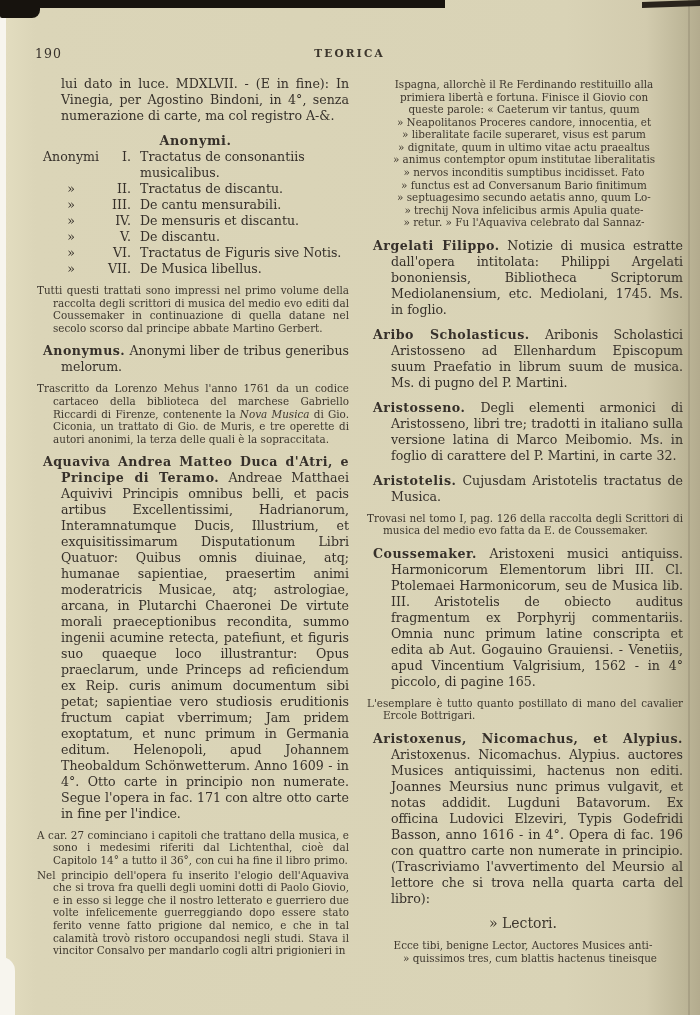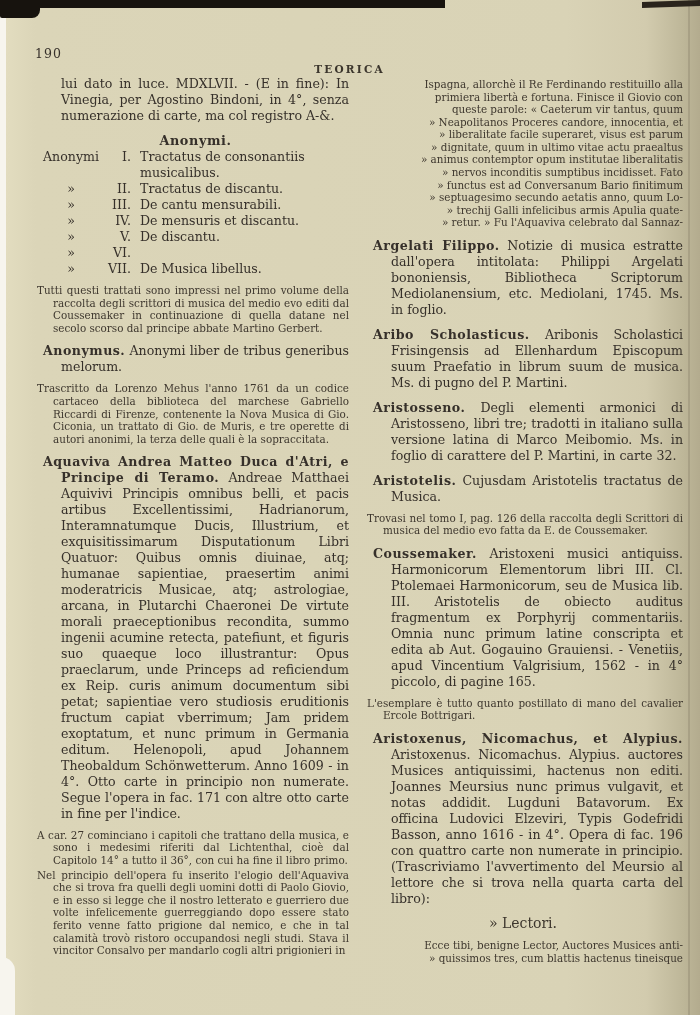--- a/index.html
+++ b/index.html
@@ -23,38 +23,38 @@
   .edge-top-right{position:absolute;right:0;top:0;width:58px;height:6px;background:#2a241c;transform:skewY(-2deg);transform-origin:right top;z-index:5;}
   .edge-left-white{position:absolute;left:0;top:0;width:6px;height:100%;background:#f7f5ee;z-index:4;}
   .edge-bottom-left{position:absolute;left:0;bottom:0;width:15px;height:58px;background:#f7f5ee;z-index:4;border-radius:0 14px 0 0;}
 
   .content{
     position:absolute;left:33px;top:44px;width:650px;
     color:#36302a;
   }
   .pagehead{position:relative;height:22px;}
   .pageno{position:absolute;left:2px;top:2px;font-size:12.5px;letter-spacing:1px;}
-  .runhead{position:absolute;left:50%;transform:translateX(-62%);top:19px;font-size:10.5px;letter-spacing:2.2px;font-weight:bold;color:#3b352c;}
+  .runhead{position:absolute;left:50%;transform:translateX(-62%);top:3px;font-size:10.5px;letter-spacing:2.2px;font-weight:bold;color:#3b352c;}
 
   .cols{display:flex;gap:14px;margin-top:10px;}
   .col{width:316px;font-size:12.6px;line-height:1.27;text-align:justify;}
   .col.right{width:320px;}
 
   p{margin:0;}
   .intro{margin-left:28px;}
   .heading{font-weight:bold;letter-spacing:.6px;margin-top:9px;margin-left:9px;font-size:12.8px;text-align:center;}
   .entry{margin-left:28px;text-indent:-18px;margin-top:9px;}
   .entry b{letter-spacing:.5px;}
   .litem{display:flex;margin-left:10px;text-align:left;}
   .litem .lead{width:56px;flex:none;text-align:center;}
   .litem .num{width:32px;flex:none;text-align:right;margin-right:9px;}
   .litem .itext{flex:1;}
   .fnote{font-size:10.4px;line-height:1.21;margin-top:7px;margin-left:20px;text-indent:-16px;color:#3e372e;}
-  .fnote .ital{margin-top:48px;}
-  .sline{font-size:10.4px;line-height:1.21;color:#3e372e;text-align:right;}
+  .fnote .ital{font-style:italic;margin-top:48px;}
+  .sline{font-size:10.4px;line-height:1.21;color:#3e372e;text-align:center;}
   .slines{margin-left:2px;margin-top:2px;}
   .lectori{font-size:14px;text-align:center;margin-top:8px;color:#3e372e;}
   .ecce{margin-top:7px;}
   .ecce .sline.ind{margin-left:14px;}
 </style>
 </head>
 <body>
 
 <div class="scan-bg"></div>
 <div class="page"></div>
@@ -100,20 +100,21 @@
           <span class="itext">De mensuris et discantu.</span>
         </div>
         <div class="litem">
           <span class="lead">»</span>
           <span class="num">V.</span>
           <span class="itext">De discantu.</span>
         </div>
         <div class="litem">
           <span class="lead">»</span>
           <span class="num">VI.</span>
+          <span class="itext">Tractatus de Figuris sive Notis.</span>
         </div>
         <div class="litem">
           <span class="lead">»</span>
           <span class="num">VII.</span>
           <span class="itext">De Musica libellus.</span>
         </div>
       </div>
 
       <p class="fnote">Tutti questi trattati sono impressi nel primo volume della raccolta degli scrittori di musica del medio evo editi dal Coussemaker in continuazione di quella datane nel secolo scorso dal principe abbate Martino Gerbert.</p>
 
@@ -133,27 +134,27 @@
         <div class="sline">Ispagna, allorchè il Re Ferdinando restituillo alla</div>
         <div class="sline">primiera libertà e fortuna. Finisce il Giovio con</div>
         <div class="sline">queste parole: « Caeterum vir tantus, quum</div>
         <div class="sline">» Neapolitanos Proceres candore, innocentia, et</div>
         <div class="sline">» liberalitate facile superaret, visus est parum</div>
         <div class="sline">» dignitate, quum in ultimo vitae actu praealtus</div>
         <div class="sline">» animus contemptor opum institutae liberalitatis</div>
         <div class="sline">» nervos inconditis sumptibus incidisset. Fato</div>
         <div class="sline">» functus est ad Conversanum Bario finitimum</div>
         <div class="sline">» septuagesimo secundo aetatis anno, quum Lo-</div>
-        <div class="sline">» trechij Galli infelicibus armis Apulia quate-</div>
+        <div class="sline">» trechij Nova infelicibus armis Apulia quate-</div>
         <div class="sline">» retur. » Fu l'Aquaviva celebrato dal Sannaz-</div>
       </div>
 
       <p class="entry"><b>Argelati Filippo.</b> <span>Notizie di musica estratte dall'opera intitolata: Philippi Argelati bononiensis, Bibliotheca Scriptorum Mediolanensium, etc. Mediolani, 1745. Ms. in foglio.</span></p>
 
-      <p class="entry"><b>Aribo Scholasticus.</b> <span>Aribonis Scholastici Frisingensis ad Ellenhardum Episcopum suum Praefatio in librum suum de musica. Ms. di pugno del P. Martini.</span></p>
+      <p class="entry"><b>Aribo Scholasticus.</b> <span>Aribonis Scholastici Aristosseno ad Ellenhardum Episcopum suum Praefatio in librum suum de musica. Ms. di pugno del P. Martini.</span></p>
 
       <p class="entry"><b>Aristosseno.</b> <span>Degli elementi armonici di Aristosseno, libri tre; tradotti in italiano sulla versione latina di Marco Meibomio. Ms. in foglio di carattere del P. Martini, in carte 32.</span></p>
 
       <p class="entry"><b>Aristotelis.</b> <span>Cujusdam Aristotelis tractatus de Musica.</span></p>
 
       <p class="fnote">Trovasi nel tomo I, pag. 126 della raccolta degli Scrittori di musica del medio evo fatta da E. de Coussemaker.</p>
 
       <p class="entry"><b>Coussemaker.</b> <span>Aristoxeni musici antiquiss. Harmonicorum Elementorum libri III. Cl. Ptolemaei Harmonicorum, seu de Musica lib. III. Aristotelis de obiecto auditus fragmentum ex Porphyrij commentariis. Omnia nunc primum latine conscripta et edita ab Aut. Gogauino Grauiensi. - Venetiis, apud Vincentium Valgrisium, 1562 - in 4° piccolo, di pagine 165.</span></p>
 
       <p class="fnote">L'esemplare è tutto quanto postillato di mano del cavalier Ercole Bottrigari.</p>

